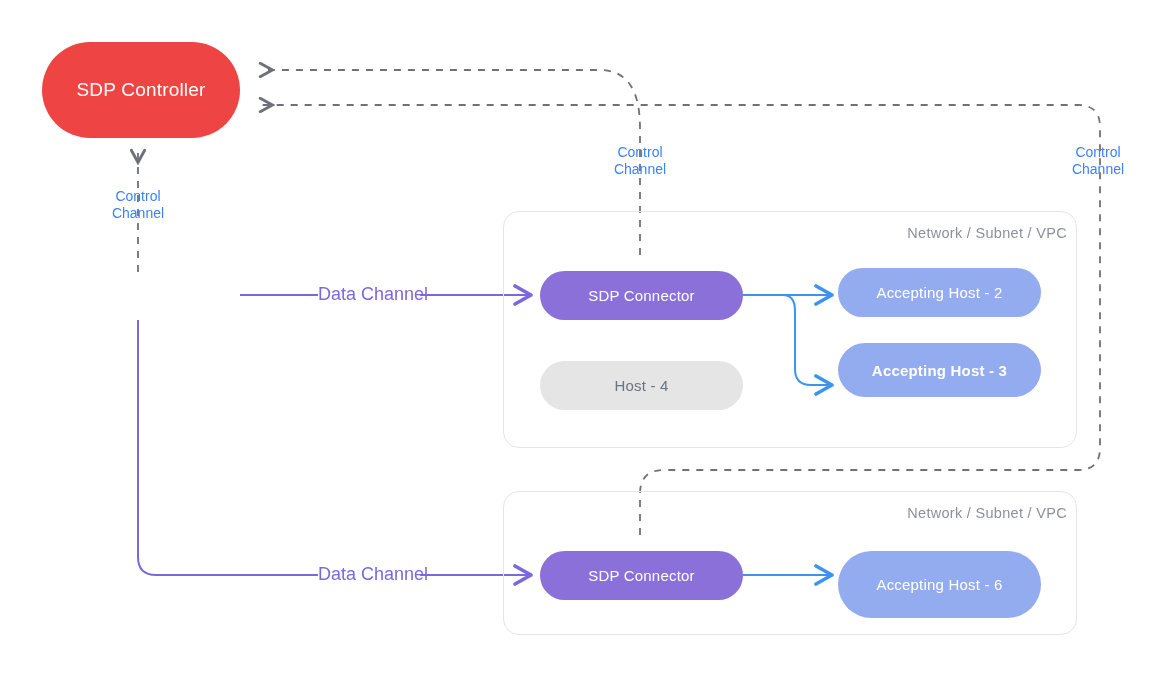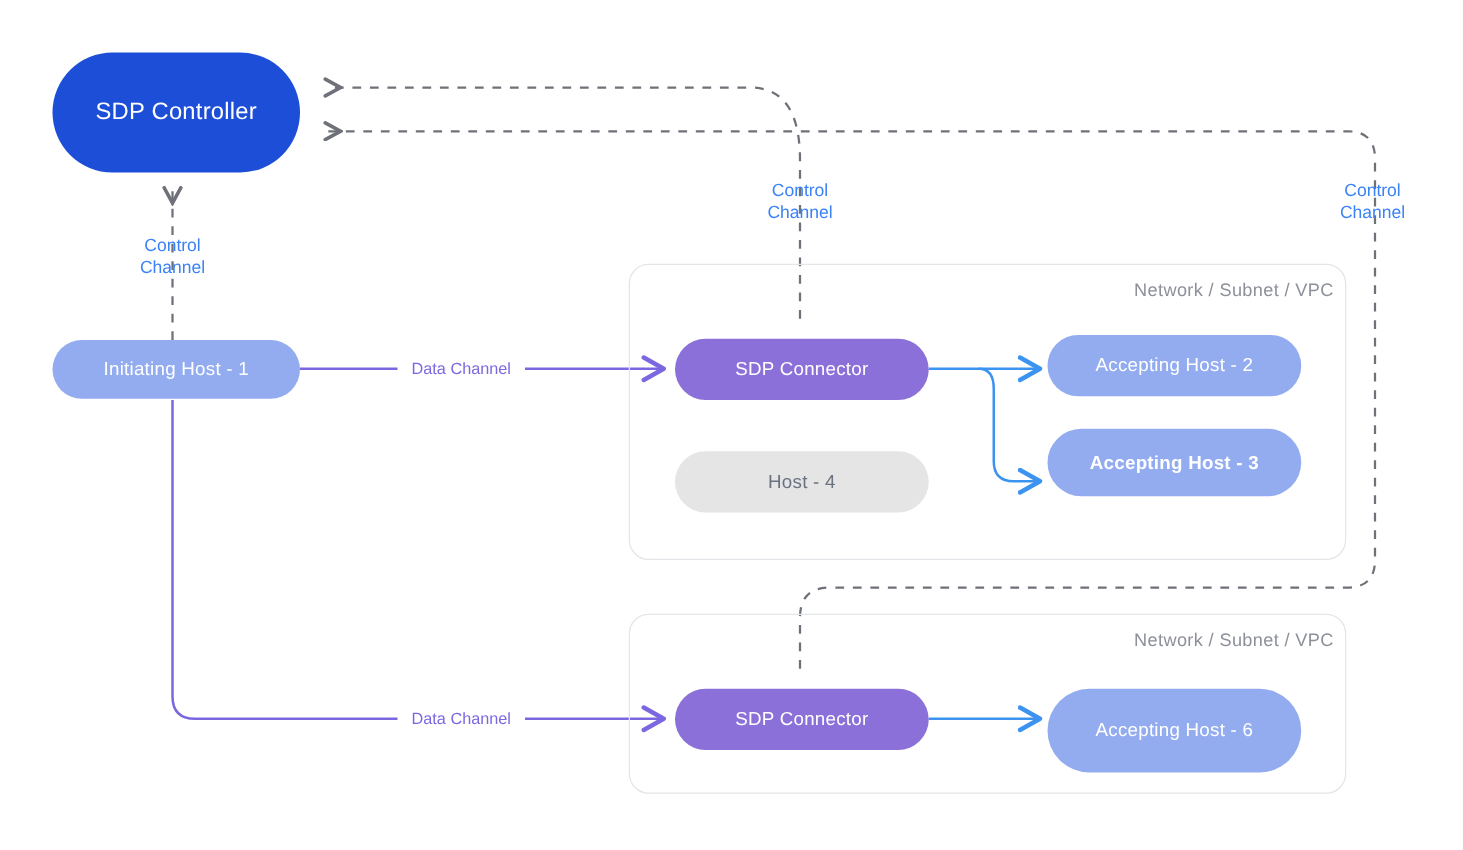--- a/index.html
+++ b/index.html
@@ -32,21 +32,21 @@
     display: flex;
     align-items: center;
     justify-content: center;
     box-sizing: border-box;
     border-radius: 999px;
     font-size: 15px;
     letter-spacing: 0.2px;
     white-space: nowrap;
   }
   .node-controller {
-    background: #1d4ed8;
+    background: #ef4444;
     color: #ffffff;
     font-size: 19px;
     border-radius: 48px;
   }
   .node-host {
     background: #93acf0;
     color: #ffffff;
   }
   .node-connector {
     background: #8b70d9;
@@ -76,21 +76,21 @@
     font-size: 14px;
     line-height: 17px;
     white-space: pre;
     text-align: center;
   }
   .label-control {
     color: #3b82f6;
   }
   .label-data {
     color: #7b68e0;
-    font-size: 13px;
+    font-size: 18px;
   }
 </style>
 </head>
 <body>
 
 <div id="diagram-root">
 
   <svg class="edge-layer" viewBox="0 0 1170 680">
     <defs>
       <marker id="arrow-dash-left" markerWidth="9" markerHeight="9" refX="7" refY="4.5" orient="auto">
@@ -126,23 +126,20 @@
 
     <path d="M783,295 Q795,295 795,311 L795,369 Q795,385 811,385 L833,385" fill="none" stroke="#3d94f0" stroke-width="2" marker-end="url(#arrow-blue)"></path>
 
     <path d="M743,575 L833,575" fill="none" stroke="#3d94f0" stroke-width="2" marker-end="url(#arrow-blue)"></path>
   </svg>
 
   <div class="node node-controller" style="left:42px; top:42px; width:198px; height:96px;">
     <span>SDP Controller</span>
   </div>
 
-  <div class="node node-host" style="left:42px; top:272px; width:198px; height:47px;">
-    <span>Initiating Host - 1</span>
-  </div>
 
   <div class="zone-box" style="left:503px; top:211px; width:574px; height:237px;"></div>
   <div class="zone-label" style="left:827px; top:225px; width:240px;">Network / Subnet / VPC</div>
 
   <div class="node node-connector" style="left:540px; top:271px; width:203px; height:49px;">
     <span>SDP Connector</span>
   </div>
 
   <div class="node node-inactive" style="left:540px; top:361px; width:203px; height:49px;">
     <span>Host - 4</span>

